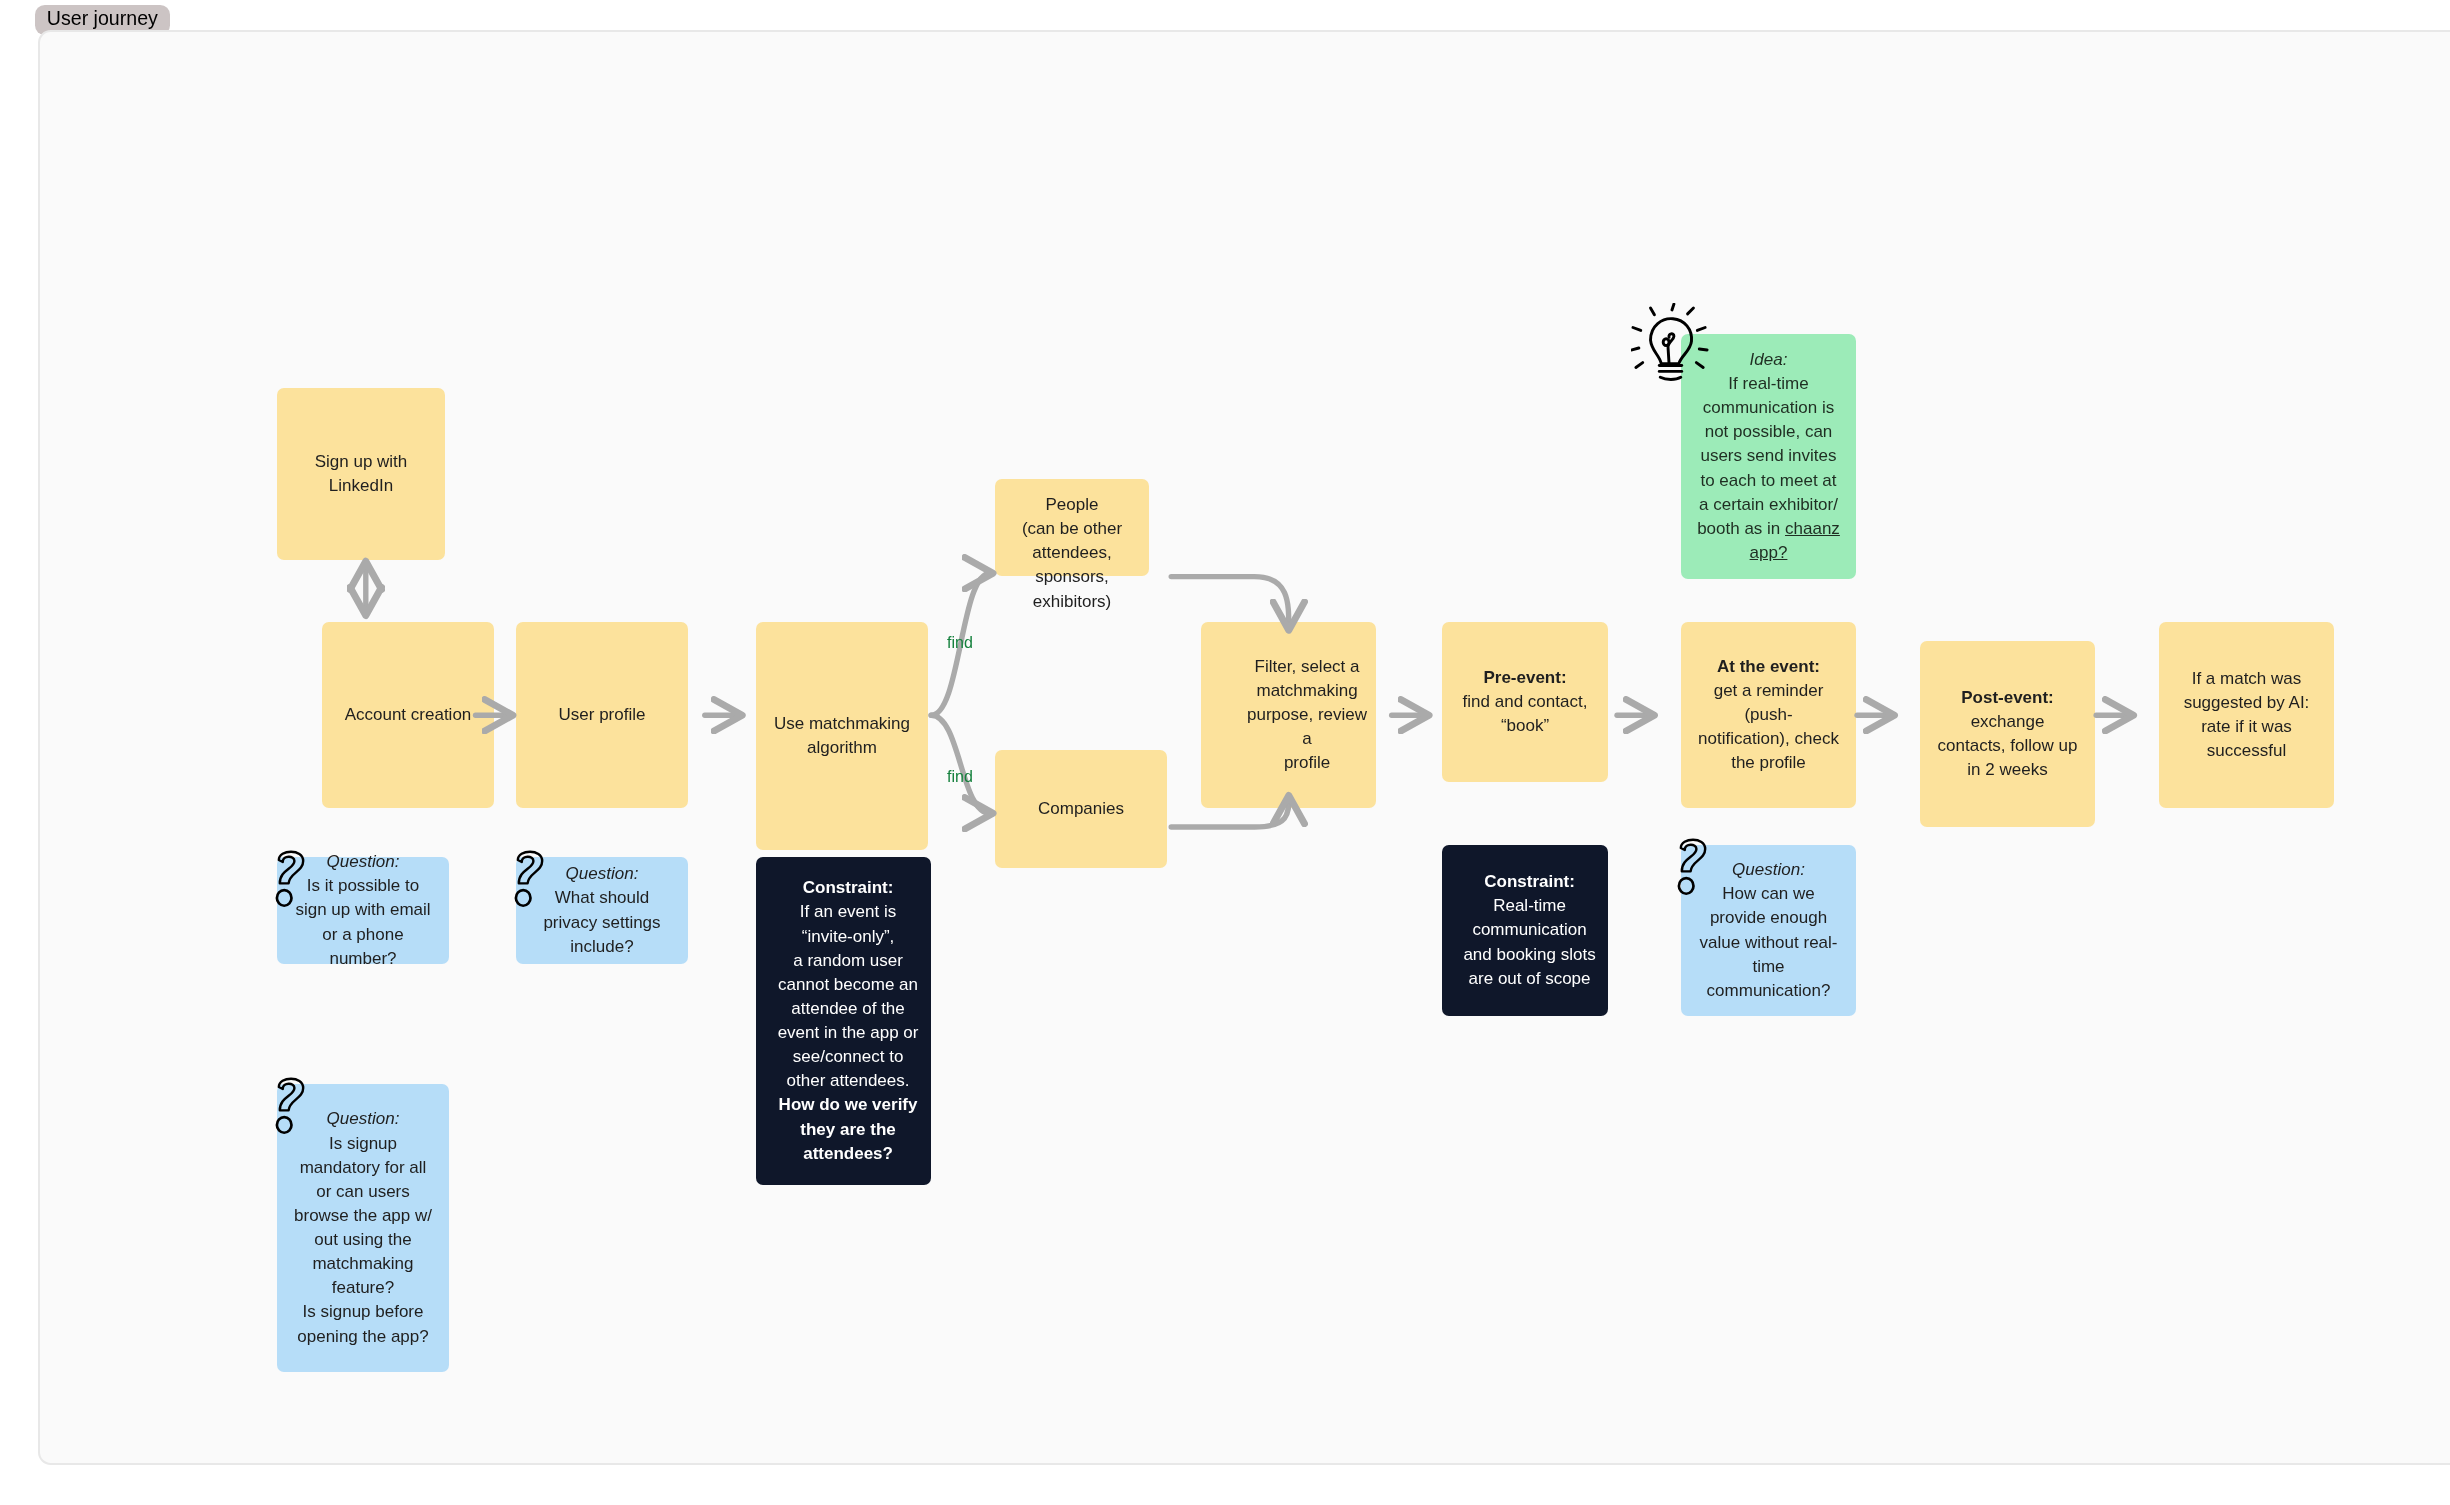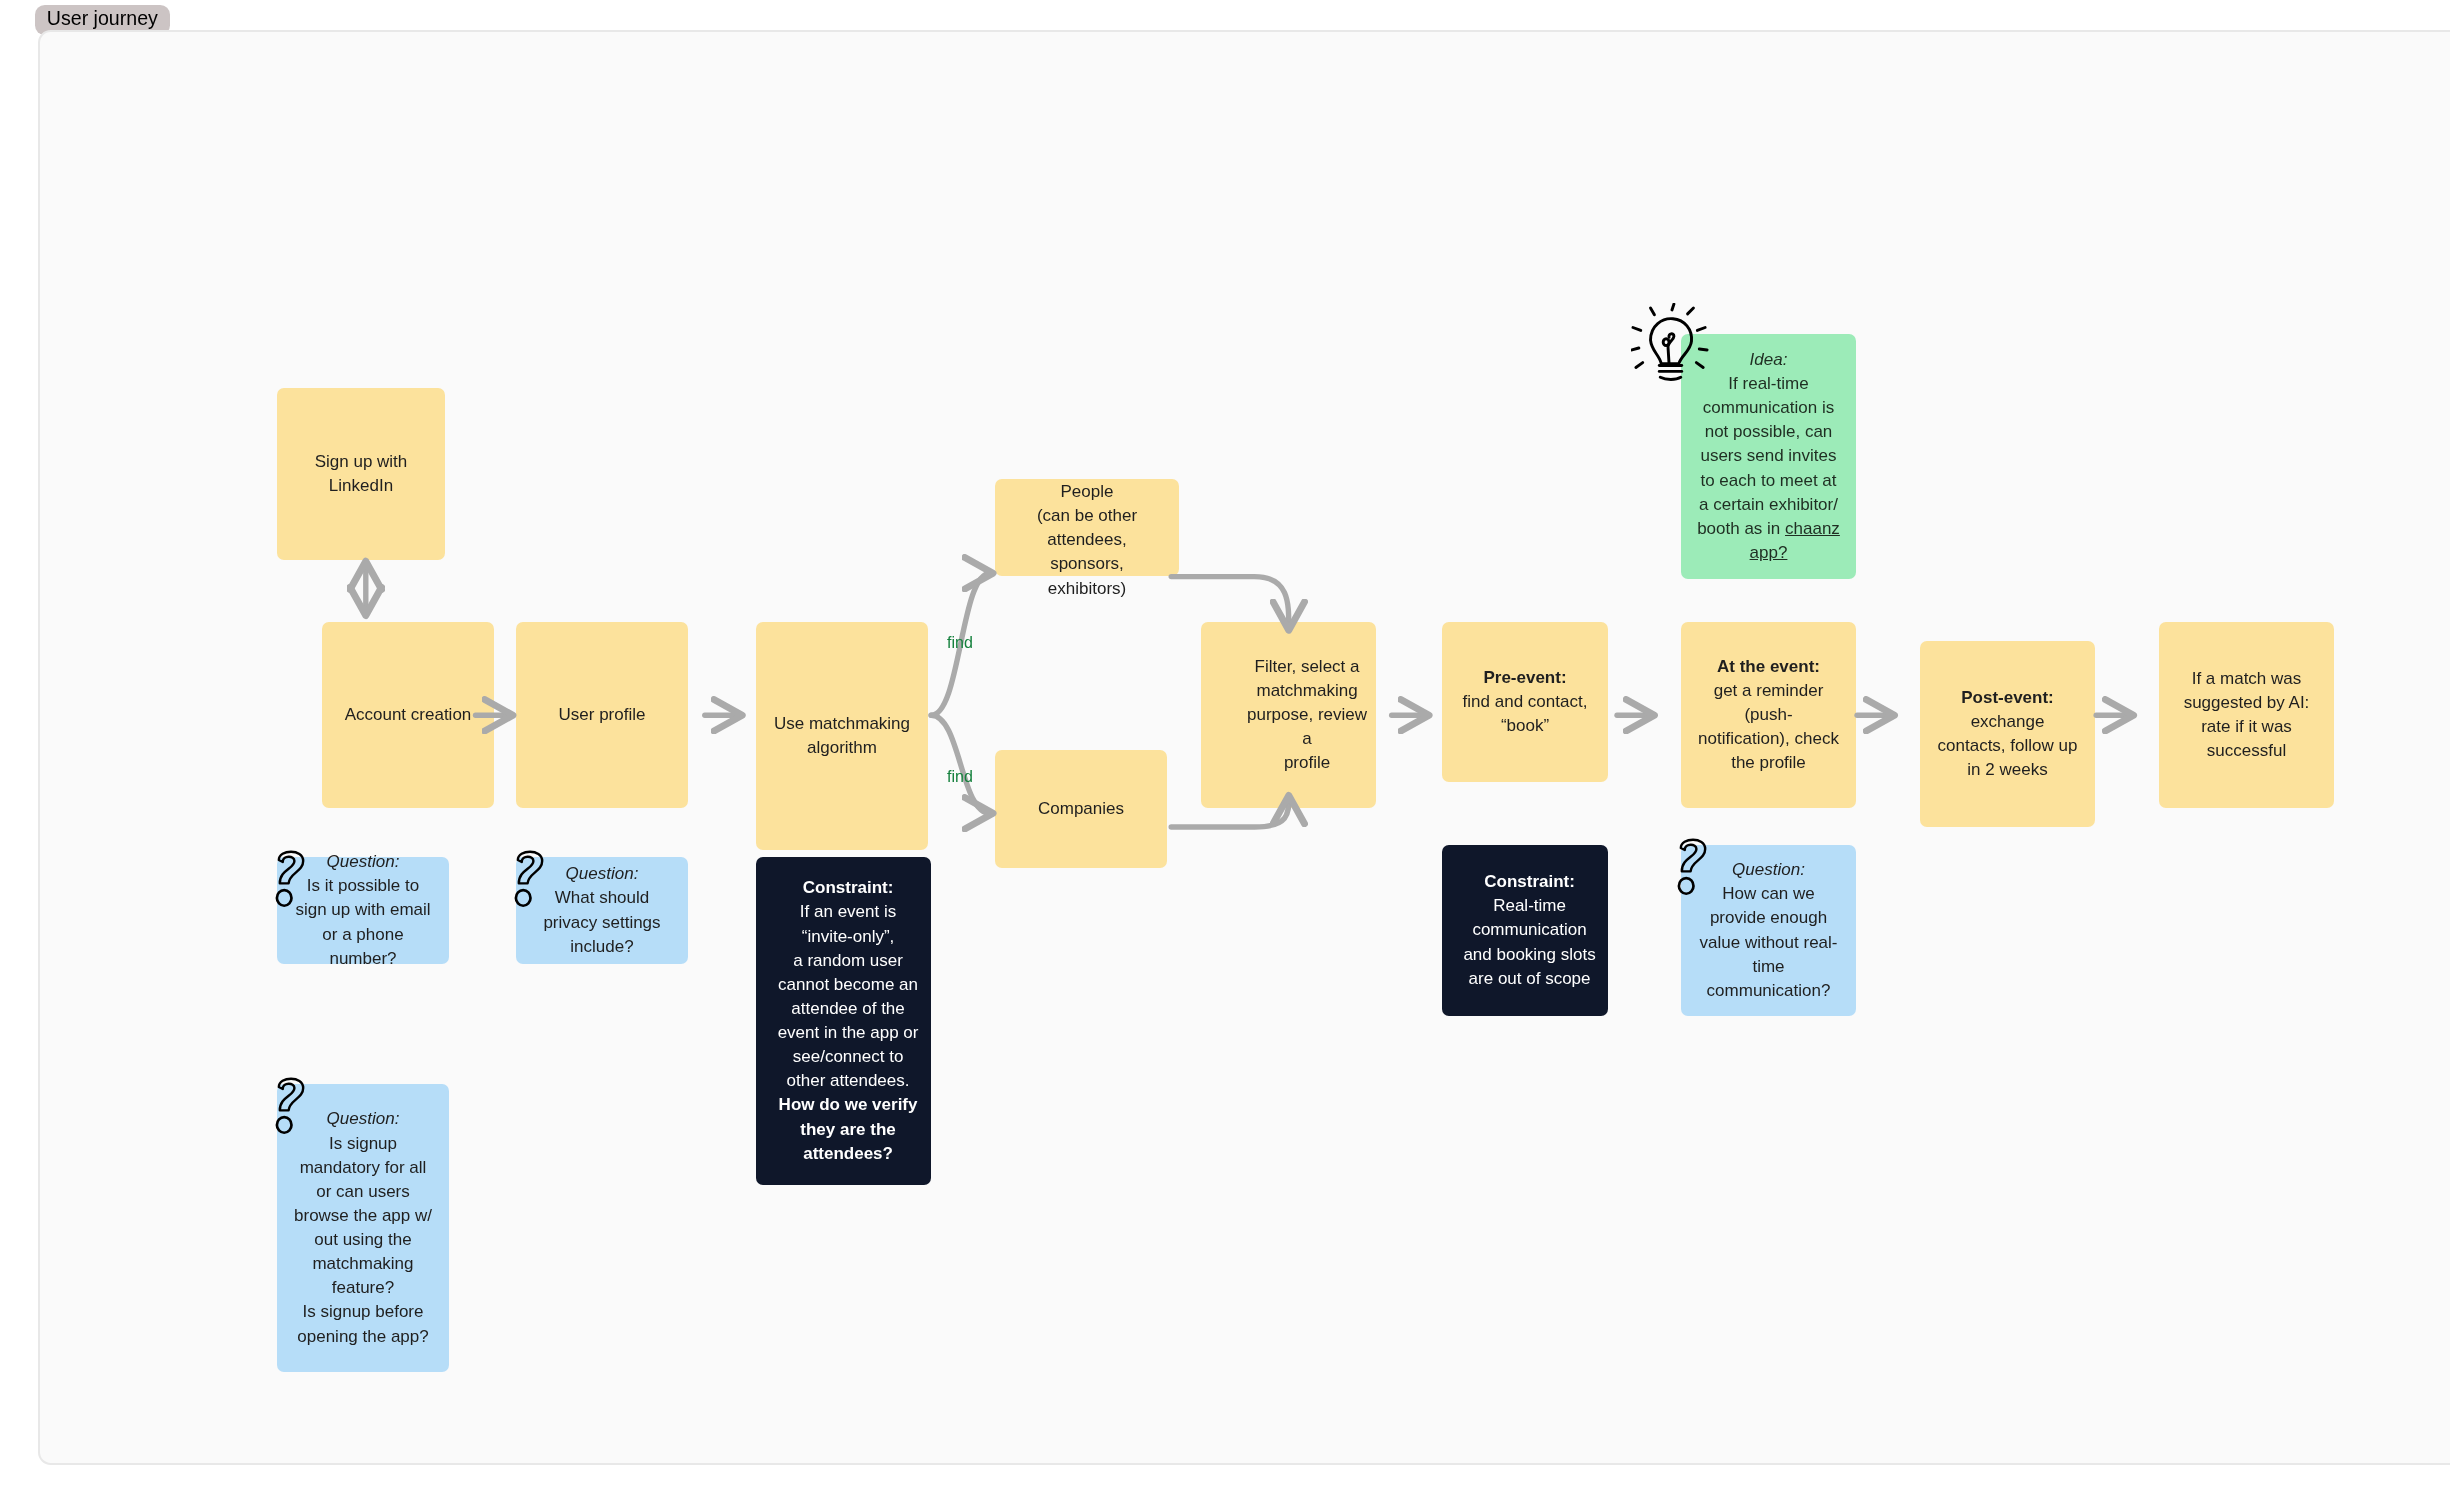--- a/index.html
+++ b/index.html
@@ -121,21 +121,21 @@
 </div>
 
 <div class="node node-yellow" style="left:516px; top:622px; width:172px; height:186px;">
   <span class="txt">User profile</span>
 </div>
 
 <div class="node node-yellow" style="left:756px; top:622px; width:172px; height:228px;">
   <span class="txt">Use matchmaking<br>algorithm</span>
 </div>
 
-<div class="node node-yellow" style="left:995px; top:479px; width:184px; height:97px; align-items:flex-start; padding-top:1px;">
+<div class="node node-yellow" style="left:995px; top:479px; width:154px; height:97px; align-items:flex-start; padding-top:14px;">
   <span class="txt">People<br>(can be other<br>attendees,<br>sponsors,<br>exhibitors)</span>
 </div>
 
 <div class="node node-yellow" style="left:995px; top:750px; width:172px; height:118px;">
   <span class="txt">Companies</span>
 </div>
 
 <div class="node node-yellow" style="left:1201px; top:622px; width:175px; height:186px;padding-left:44px;">
   <span class="txt">Filter, select a<br>matchmaking<br>purpose, review a<br>profile</span>
 </div>

